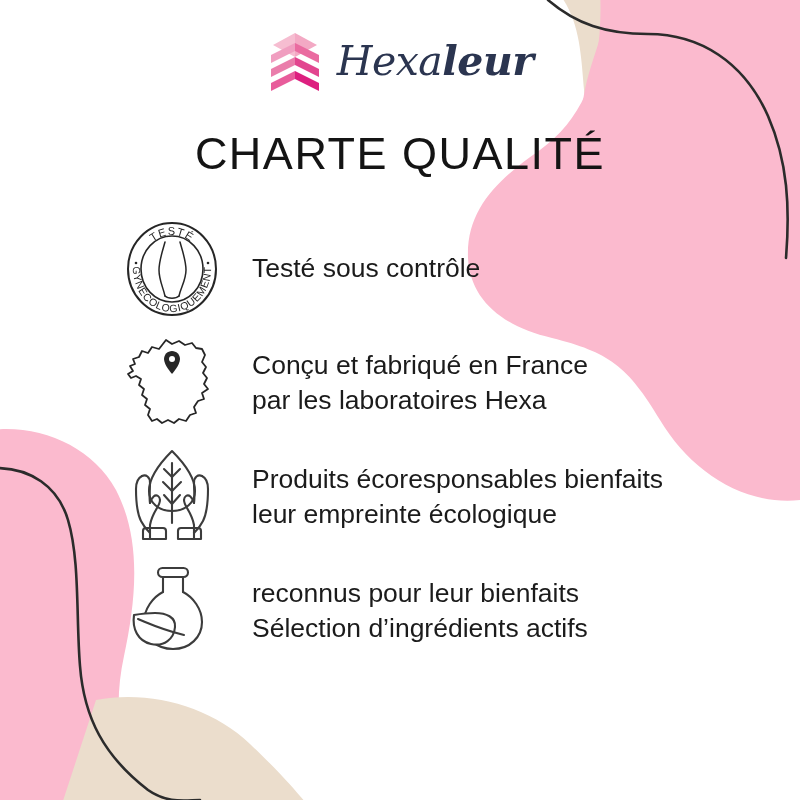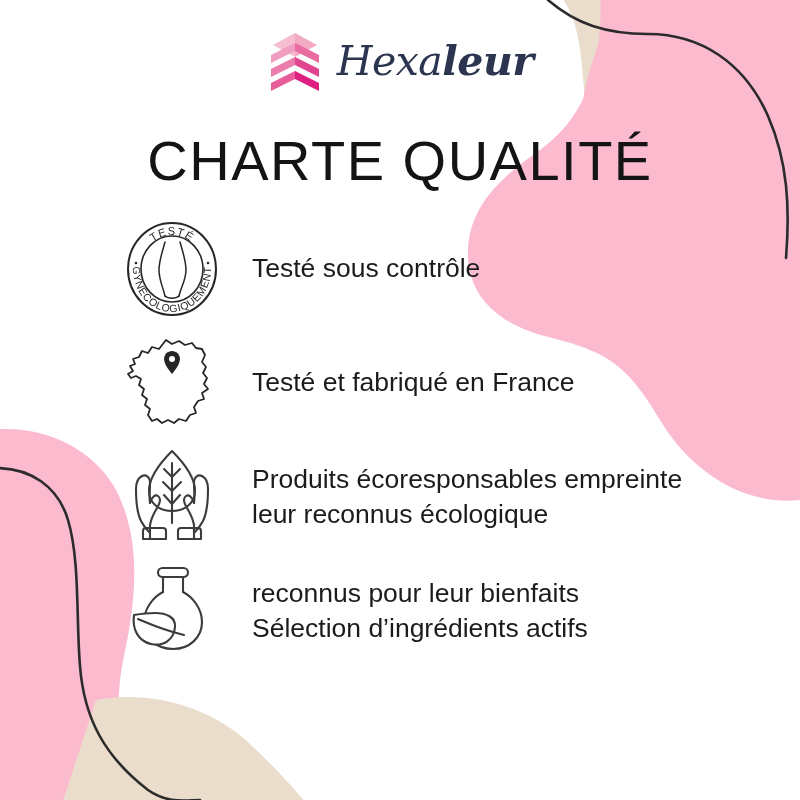--- a/index.html
+++ b/index.html
@@ -70,21 +70,21 @@
 
   
   #page-title {
     position: absolute;
     top: 128px;
     left: 0;
     width: 800px;
     text-align: center;
     font-family: "Liberation Sans", sans-serif;
     font-weight: 400;
-    font-size: 56px;
+    font-size: 45px;
     letter-spacing: 1.5px;
     color: #141414;
   }
 
   
   #feature-list {
     position: absolute;
     top: 212px;
     left: 108px;
     width: 660px;
@@ -212,21 +212,22 @@
                    L72,72 L74,78 L68,80 L64,86 L57,84 L52,88 L46,85 L40,88
                    L35,84 L30,86 L26,80 L28,74 L23,70 L25,64 L20,60 L22,54
                    L17,50 L19,44 L14,41 L9,43 L6,39 L11,36 L8,31 L13,29
                    L11,24 L17,22 L20,16 L26,18 L30,12 L37,14 Z"></path>
 
           <path fill="#262626" d="M50,16 C45.6,16 42,19.6 42,24 C42,30 50,39 50,39 C50,39 58,30 58,24 C58,19.6 54.4,16 50,16 Z"></path>
           <circle cx="50" cy="24" r="3" fill="#ffffff"></circle>
         </svg>
       </div>
       <div class="feature-text">
-        <span class="ln">Testé et fabriqué en France</span>
+        <span class="ln">Conçu et fabriqué en France</span>
+        <span class="ln">par les laboratoires Hexa</span>
       </div>
     </div>
 
     <div class="feature-row">
       <div class="feature-icon">
         <svg width="106" height="100" viewBox="0 0 106 100" aria-hidden="true">
           <g fill="none" stroke="#3c3c3c" stroke-width="2.1" stroke-linecap="round" stroke-linejoin="round">
 
             <path d="M53,4 C39,18 30,32 30,44 C30,56 40,64 53,64 C66,64 76,56 76,44 C76,32 67,18 53,4 Z"></path>
 
@@ -243,22 +244,22 @@
 
             <path d="M83,29 C87,31 89,36 89,42 C89,53 88,66 84,74 C81,80 78,83 75,86"></path>
             <path d="M75,86 L75,92"></path>
             <path d="M83,29 C79,27 75,30 75,36 C75,44 76,50 75,56"></path>
             <path d="M75,56 C73,50 70,47 67,49 C64,51 65,56 68,61 C71,66 74,72 75,78 L75,86"></path>
             <path d="M59,92 L82,92 L82,84 C82,82 81,81 79,81 L62,81 C60,81 59,82 59,84 Z"></path>
           </g>
         </svg>
       </div>
       <div class="feature-text">
-        <span class="ln">Produits écoresponsables empreinte</span>
-        <span class="ln">leur reconnus écologique</span>
+        <span class="ln">Produits écoresponsables bienfaits</span>
+        <span class="ln">leur empreinte écologique</span>
       </div>
     </div>
 
     <div class="feature-row">
       <div class="feature-icon">
         <svg width="100" height="100" viewBox="0 0 100 100" aria-hidden="true">
           <g fill="none" stroke="#3c3c3c" stroke-width="2.1" stroke-linecap="round" stroke-linejoin="round">
 
             <rect x="36" y="7" width="30" height="9" rx="4.5"></rect>
 

